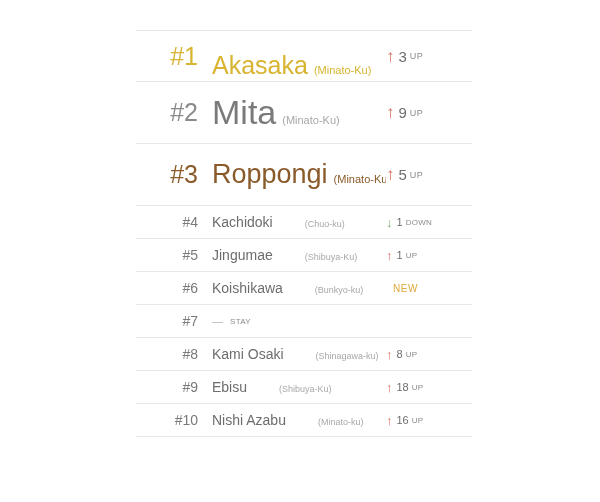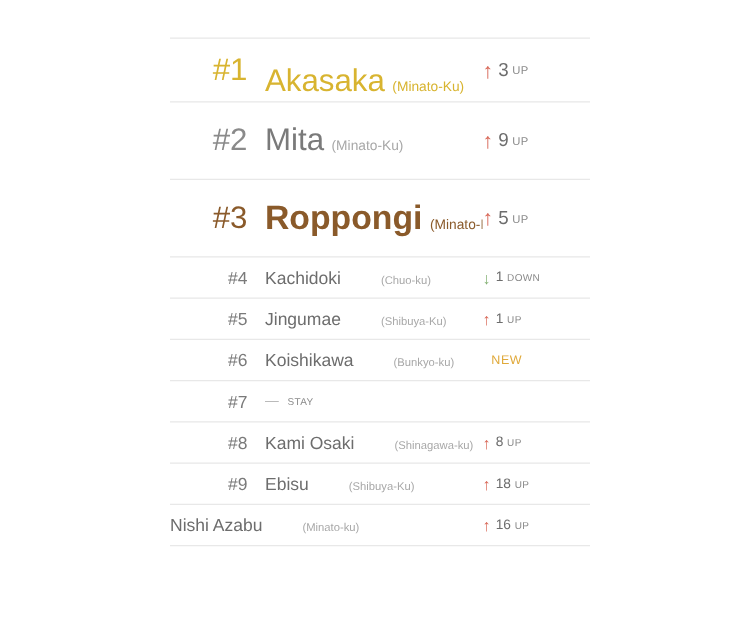--- a/index.html
+++ b/index.html
@@ -82,30 +82,30 @@
   .r1 .rank { width: 62px; font-size: 25px; color: #d8b430; padding-right: 14px; }
   .r1 .name { font-size: 25px; color: #d8b430; margin-top: 19px; }
   .r1 .ward { font-size: 11px; color: #d8b430; }
   .r1 .move { width: 86px; }
   .r1 .arrow { font-size: 17px; color: #d96a5a; }
   .r1 .mvnum { font-size: 15px; }
   .r1 .mvlabel { font-size: 9px; }
 
   .r2 { height: 62px; }
   .r2 .rank { width: 62px; font-size: 25px; color: #8a8a8a; padding-right: 14px; }
-  .r2 .name { font-size: 25px; color: #7a7a7a; }
+  .r2 .name { font-size: 34px; color: #7a7a7a; }
   .r2 .ward { font-size: 11px; }
   .r2 .move { width: 86px; }
   .r2 .arrow { font-size: 17px; color: #d96a5a; }
   .r2 .mvnum { font-size: 15px; }
   .r2 .mvlabel { font-size: 9px; }
 
   .r3 { height: 62px; }
   .r3 .rank { width: 62px; font-size: 25px; color: #8a5a2a; padding-right: 14px; }
-  .r3 .name { font-size: 27px; color: #8a5a2a; font-weight: bold; }
+  .r3 .name { font-size: 27px; color: #8a5a2a; }
   .r3 .ward { font-size: 11px; color: #8a5a2a; }
   .r3 .move { width: 86px; }
   .r3 .arrow { font-size: 17px; color: #d96a5a; }
   .r3 .mvnum { font-size: 15px; }
   .r3 .mvlabel { font-size: 9px; }
 
   .rs { height: 33px; }
   .rs .rank { width: 62px; font-size: 14px; padding-right: 14px; color: #7a7a7a; }
   .rs .name { font-size: 14px; }
   .rs .ward { font-size: 9px; margin-left: 32px; }
@@ -243,20 +243,21 @@
         <span class="ward">(Shibuya-Ku)</span>
       </div>
       <div class="move">
         <span class="arrow">↑</span>
         <span class="mvnum">18</span>
         <span class="mvlabel">UP</span>
       </div>
     </div>
 
     <div class="row rs up">
+      <div class="rank">#10</div>
       <div class="namewrap">
         <span class="name">Nishi Azabu</span>
         <span class="ward">(Minato-ku)</span>
       </div>
       <div class="move">
         <span class="arrow">↑</span>
         <span class="mvnum">16</span>
         <span class="mvlabel">UP</span>
       </div>
     </div>

